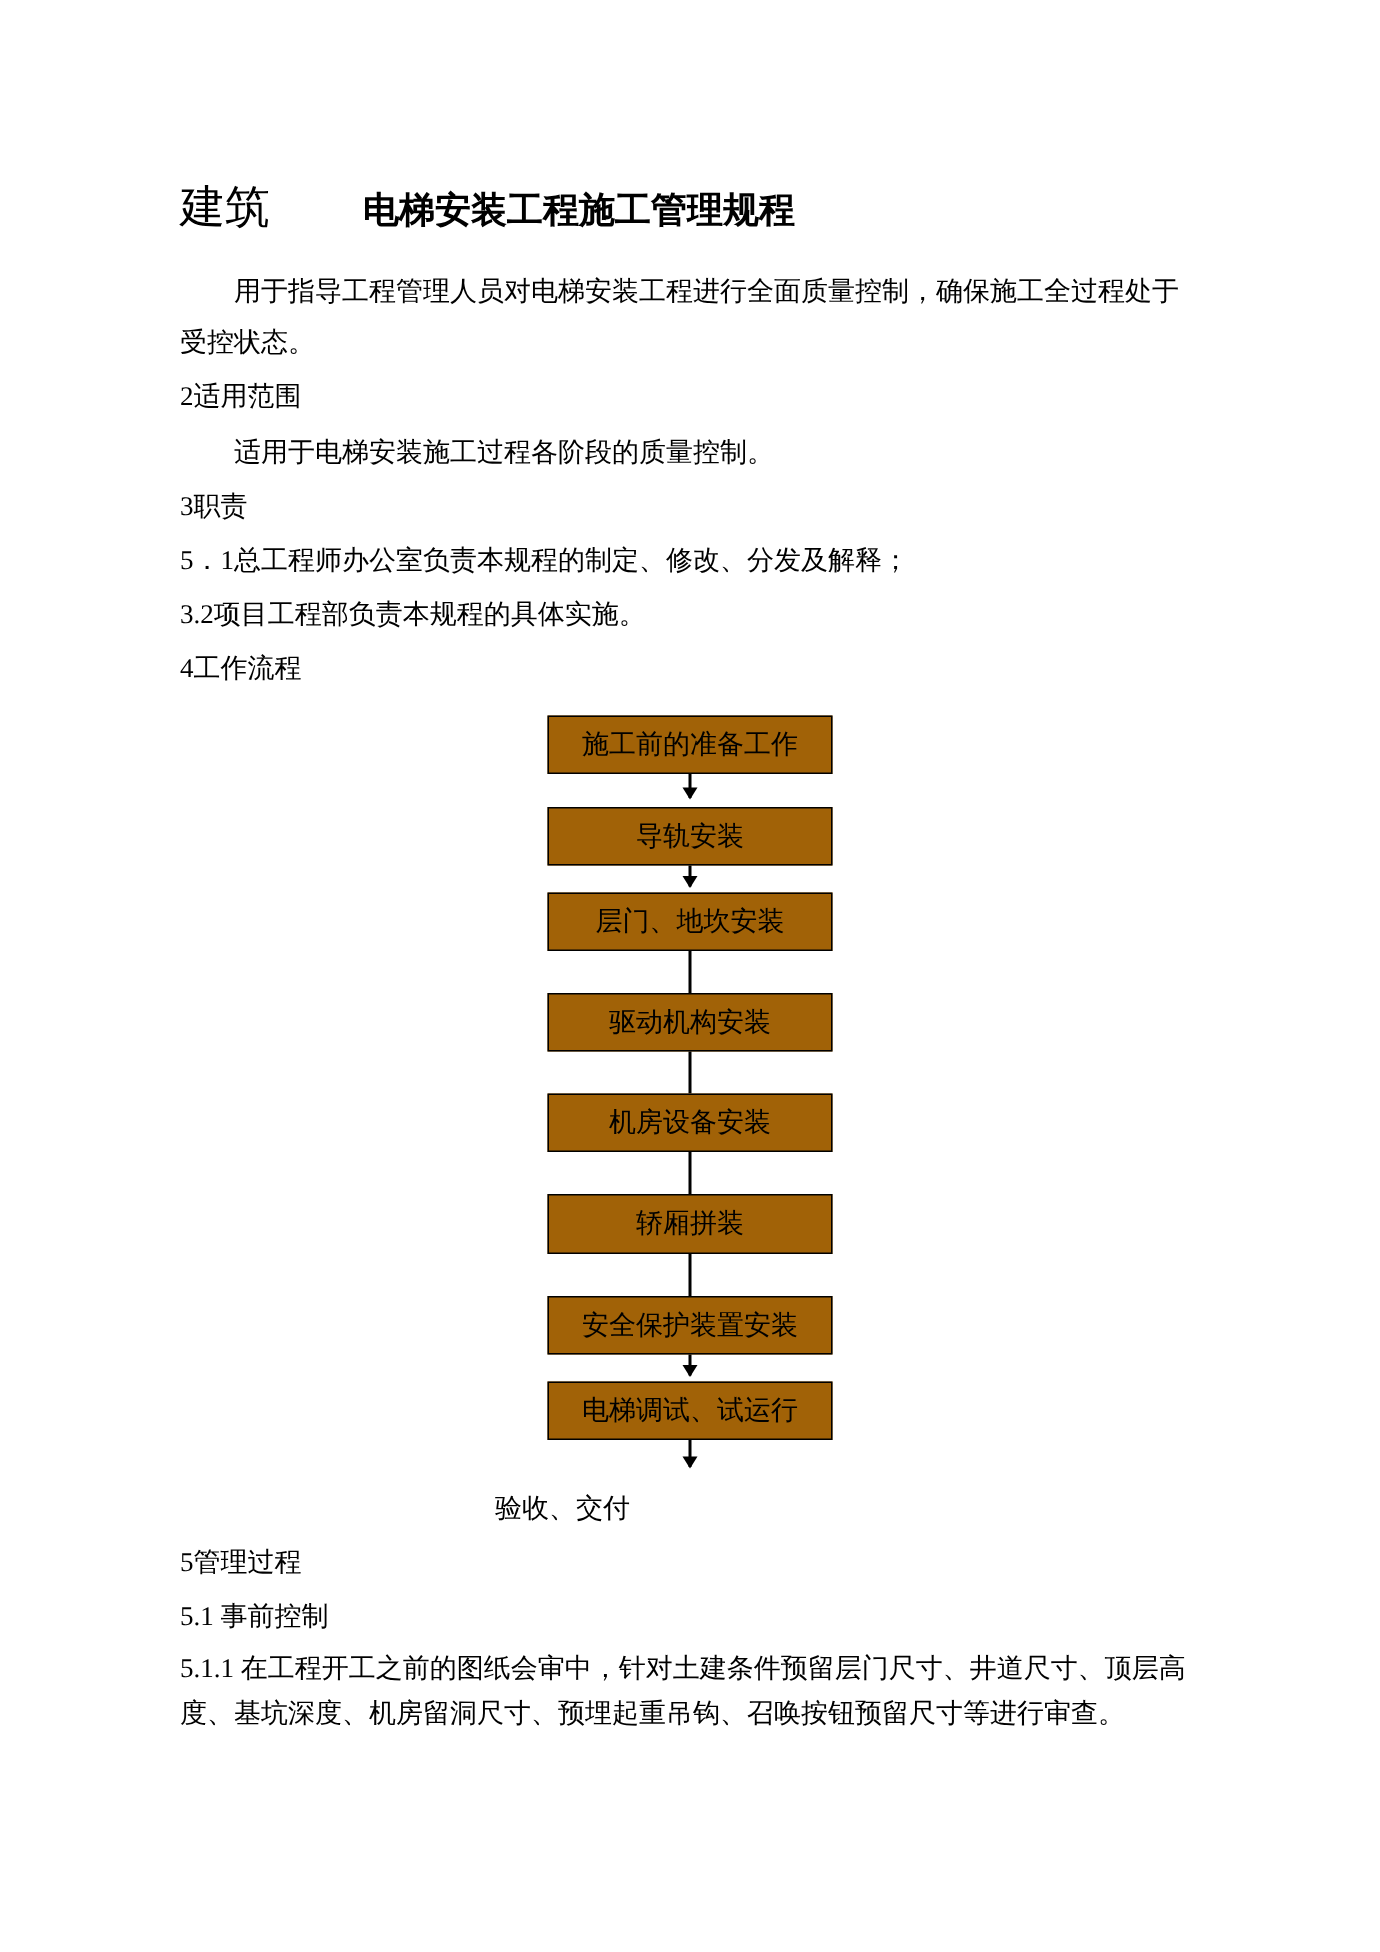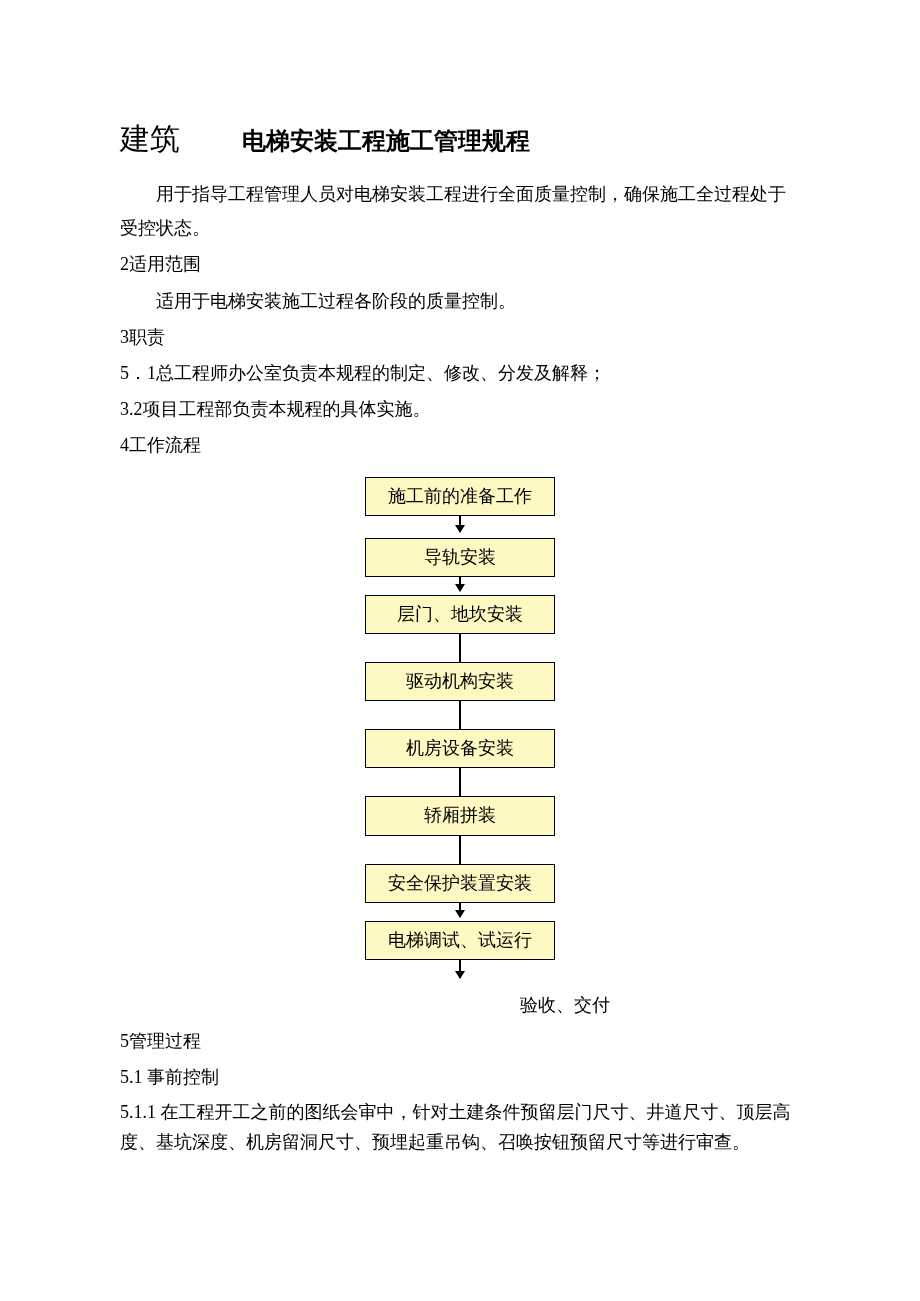--- a/index.html
+++ b/index.html
@@ -42,21 +42,21 @@
       flex-direction: column;
       align-items: center;
     }
     .flow-box {
       border: 1.5px solid #000;
       padding: 6px 14px;
       text-align: center;
       min-width: 190px;
       font-size: 18px;
       line-height: 1.4;
-      background: #fef9c3;
+      background: #a16207;
     }
     .flow-arrow {
       width: 2px;
       height: 16px;
       background: #000;
       position: relative;
       margin: 0;
     }
     .flow-arrow::after {
       content: "";
@@ -87,21 +87,21 @@
       position: absolute;
       bottom: -1px;
       left: 50%;
       transform: translateX(-50%);
       border-left: 5px solid transparent;
       border-right: 5px solid transparent;
       border-top: 8px solid #000;
     }
     .final-label {
       margin-top: 4px;
-      text-align: center;
+      text-align: left;
       padding-left: 210px;
       font-size: 18px;
     }
   </style>
 </head>
 <body>
 
 <div class="title-row">
   <span class="title-left">建筑</span>
   <span class="title-right">电梯安装工程施工管理规程</span>

